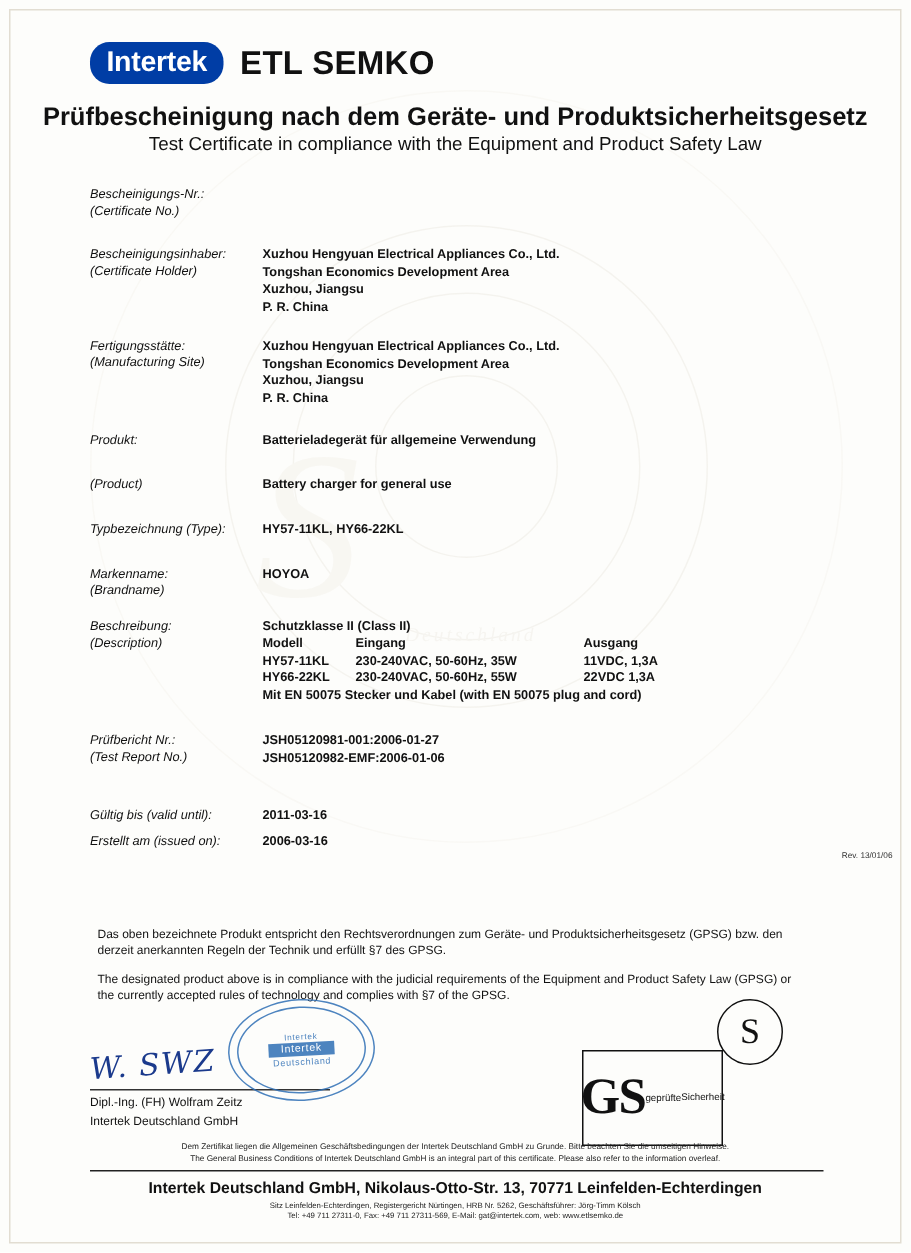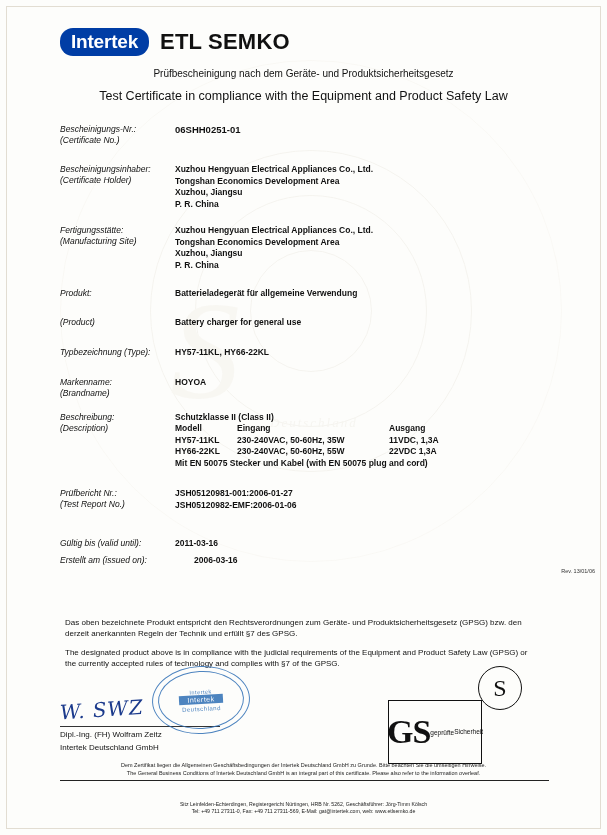--- a/index.html
+++ b/index.html
@@ -70,22 +70,22 @@
     font-size: 22px;
     font-weight: bold;
     letter-spacing: 0.2px;
     color: #111;
   }
 
   .title-de {
     position: absolute;
     left: 0; right: 0; top: 68px;
     text-align: center;
-    font-size: 10px;
-    font-weight: normal;
+    font-size: 17px;
+    font-weight: bold;
     color: #111;
   }
   .title-en {
     position: absolute;
     left: 0; right: 0; top: 89px;
     text-align: center;
     font-size: 12.5px;
     color: #111;
   }
 
@@ -318,23 +318,20 @@
 
   <div class="title-de">Prüfbescheinigung nach dem Geräte- und Produktsicherheitsgesetz</div>
   <div class="title-en">Test Certificate in compliance with the Equipment and Product Safety Law</div>
 
   <div class="fields">
 
     <div class="row">
       <div class="label-col">
         <div class="label-de">Bescheinigungs-Nr.:</div>
         <div class="label-en">(Certificate No.)</div>
-      </div>
-      <div class="value-col big">
-        <div class="value-line">06SHH0251-01</div>
       </div>
     </div>
 
     <div style="height:9px"></div>
 
     <div class="row">
       <div class="label-col">
         <div class="label-de">Bescheinigungsinhaber:</div>
         <div class="label-en">(Certificate Holder)</div>
       </div>
@@ -453,21 +450,21 @@
     <div style="height:10px"></div>
 
     <div class="row">
       <div class="label-col">
         <div class="label-de">Gültig bis (valid until):</div>
       </div>
       <div class="value-col">
         <div class="value-line">2011-03-16</div>
       </div>
     </div>
-    <div class="row" style="margin-top:-4px;gap:19px;">
+    <div class="row" style="margin-top:-4px;">
       <div class="label-col">
         <div class="label-de">Erstellt am (issued on):</div>
       </div>
       <div class="value-col">
         <div class="value-line">2006-03-16</div>
       </div>
     </div>
 
   </div>
 
@@ -499,18 +496,19 @@
     <div class="gs-sub">geprüfte</div>
     <div class="gs-sub" style="margin-top:0;">Sicherheit</div>
   </div>
 
   <div class="fineprint">
     <div>Dem Zertifikat liegen die Allgemeinen Geschäftsbedingungen der Intertek Deutschland GmbH zu Grunde. Bitte beachten Sie die umseitigen Hinweise.</div>
     <div>The General Business Conditions of Intertek Deutschland GmbH is an integral part of this certificate. Please also refer to the information overleaf.</div>
   </div>
 
   <div class="footer-rule"></div>
+  <div class="footer-main">Intertek Deutschland GmbH, Nikolaus-Otto-Str. 13, 70771 Leinfelden-Echterdingen</div>
   <div class="footer-sub">
     <div>Sitz Leinfelden-Echterdingen, Registergericht Nürtingen, HRB Nr. 5262, Geschäftsführer: Jörg-Timm Kölsch</div>
     <div>Tel: +49 711 27311-0, Fax: +49 711 27311-569, E-Mail: gat@intertek.com, web: www.etlsemko.de</div>
   </div>
 
 </div>
 
 </body></html>

